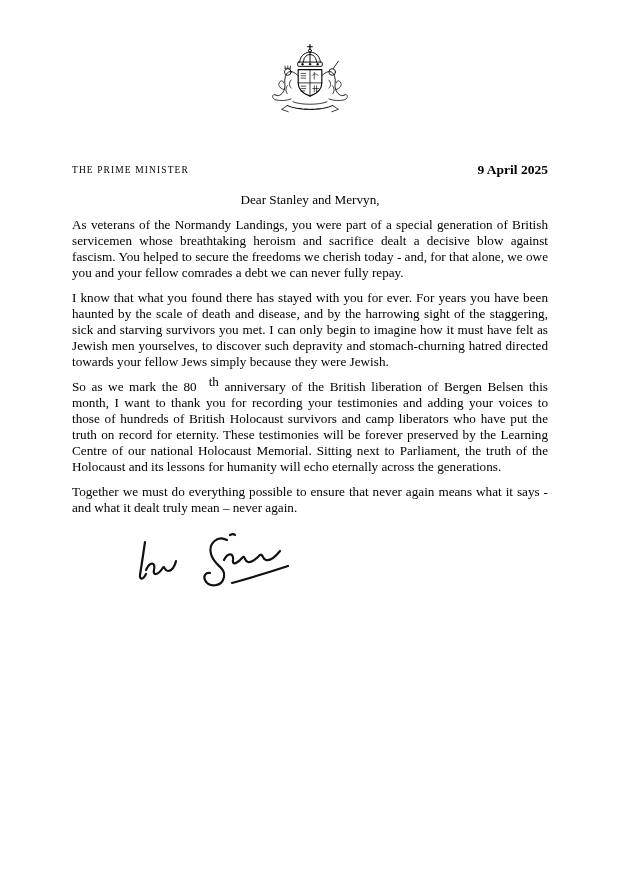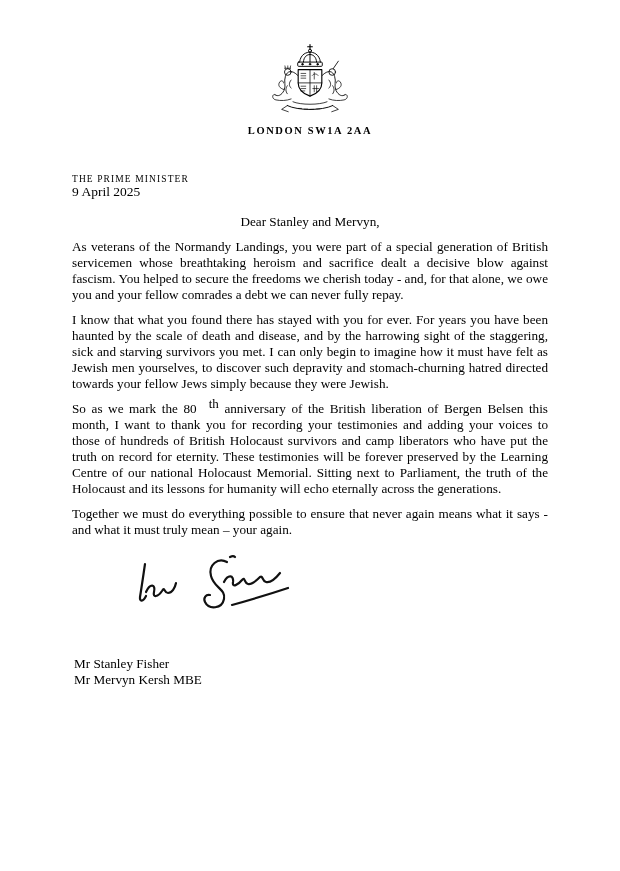--- a/index.html
+++ b/index.html
@@ -19,26 +19,25 @@
   .crest { display: inline-block; }
   .address1 {
     font-size: 17px; font-weight: bold; letter-spacing: 2.5px;
     margin-top: 3px;
   }
   .address2 {
     font-size: 10.5px; font-weight: bold; letter-spacing: 1.6px;
     margin-top: 1px;
   }
   .meta-row {
-    display: flex; justify-content: space-between; align-items: flex-start;
+    display: flex; justify-content: space-between; align-items: center;
     margin: 38px 72px 14px 72px;
-    flex-direction: column;
   }
   .sender-title { font-size: 9.5px; letter-spacing: 1.1px; }
-  .date { font-size: 13.5px; font-weight: normal; }
+  .date { font-size: 13.5px; font-weight: bold; }
   .body-text {
     margin: 0 72px;
     font-size: 13.2px; line-height: 16px;
     text-align: justify;
   }
   .salutation { margin-top: 26px; text-align: center; }
   .body-text p { margin-top: 9px; }
   sup { font-size: 13px; line-height: 0; vertical-align: super; margin-left: 12px; }
   .signature-block { margin: 14px 0 0 128px; }
   .recipients { margin: 38px 72px 0 74px; font-size: 13.2px; line-height: 16px; }
@@ -84,50 +83,45 @@
         <path d="M150,80 C155,86 155,92 150,97 M158,92 C162,98 162,104 158,109" stroke-width="1.6"></path>
         <path d="M165,100 C174,98 179,91 174,84 C171,80 166,81 166,86" stroke-width="1.6"></path>
         <path d="M184,111 C190,108 192,120 182,122 C172,124 160,124 150,120" stroke-width="1.6"></path>
 
         <path d="M74,126 C90,133 130,133 146,126" stroke-width="1.6"></path>
         <path d="M62,134 C85,145 135,145 158,134" stroke-width="2"></path>
         <path d="M62,134 l-12,8 l14,5 M158,134 l12,8 l-14,5" stroke-width="1.6"></path>
         <path d="M84,140 h8 M97,141.5 h8 M110,142 h8 M123,141 h8" stroke-width="1.3"></path>
       </svg>
     </span>
-    <div class="address2">LONDON SW1A 2AA</div>
   </div>
 
   <div class="meta-row">
     <span class="sender-title">THE PRIME MINISTER</span>
     <span class="date">9 April 2025</span>
   </div>
 
   <div class="body-text">
     <p class="salutation">Dear Stanley and Mervyn,</p>
     <p>As veterans of the Normandy Landings, you were part of a special generation of British servicemen whose breathtaking heroism and sacrifice dealt a decisive blow against fascism. You helped to secure the freedoms we cherish today - and, for that alone, we owe you and your fellow comrades a debt we can never fully repay.</p>
     <p>I know that what you found there has stayed with you for ever. For years you have been haunted by the scale of death and disease, and by the harrowing sight of the staggering, sick and starving survivors you met. I can only begin to imagine how it must have felt as Jewish men yourselves, to discover such depravity and stomach-churning hatred directed towards your fellow Jews simply because they were Jewish.</p>
     <p><span>So as we mark the 80</span><sup>th</sup><span> anniversary of the British liberation of Bergen Belsen this month, I want to thank you for recording your testimonies and adding your voices to those of hundreds of British Holocaust survivors and camp liberators who have put the truth on record for eternity. These testimonies will be forever preserved by the Learning Centre of our national Holocaust Memorial. Sitting next to Parliament, the truth of the Holocaust and its lessons for humanity will echo eternally across the generations.</span></p>
-    <p>Together we must do everything possible to ensure that never again means what it says - and what it must truly mean – your again.</p>
+    <p>Together we must do everything possible to ensure that never again means what it says - and what it dealt truly mean – never again.</p>
   </div>
 
   <div class="signature-block">
     <svg width="170" height="62" viewBox="0 0 170 62" fill="none" stroke="#111" stroke-width="2.2" stroke-linecap="round" stroke-linejoin="round">
 
       <path d="M17,12 C15.5,22 13.5,36 12,45 C11.5,50 15,50 18,44"></path>
       <path d="M18,40 C22,31 28,32 26,40 C24.5,46 30,45 34,39 C37,34 36,41 40,41 C44,41 47,36 48,31"></path>
 
       <path d="M102,5 C104,4 106,4 107,5"></path>
 
       <path d="M99,10 C90,5 80,13 83,24 C86,36 98,37 96,47 C94,57 81,58 77,50 C75,46 78,42 82,43"></path>
 
       <path d="M96,30 C100,22 106,23 105,30 C104,36 110,33 114,28 C117,24 116,31 120,32 C124,33 129,28 132,25 C135,23 134,29 138,30 C142,31 148,26 152,21"></path>
 
       <path d="M104,53 C122,48 142,42 160,36"></path>
     </svg>
   </div>
 
-  <div class="recipients">
-    <div>Mr Stanley Fisher</div>
-    <div>Mr Mervyn Kersh MBE</div>
-  </div>
 
 </div>
 
 </body></html>

